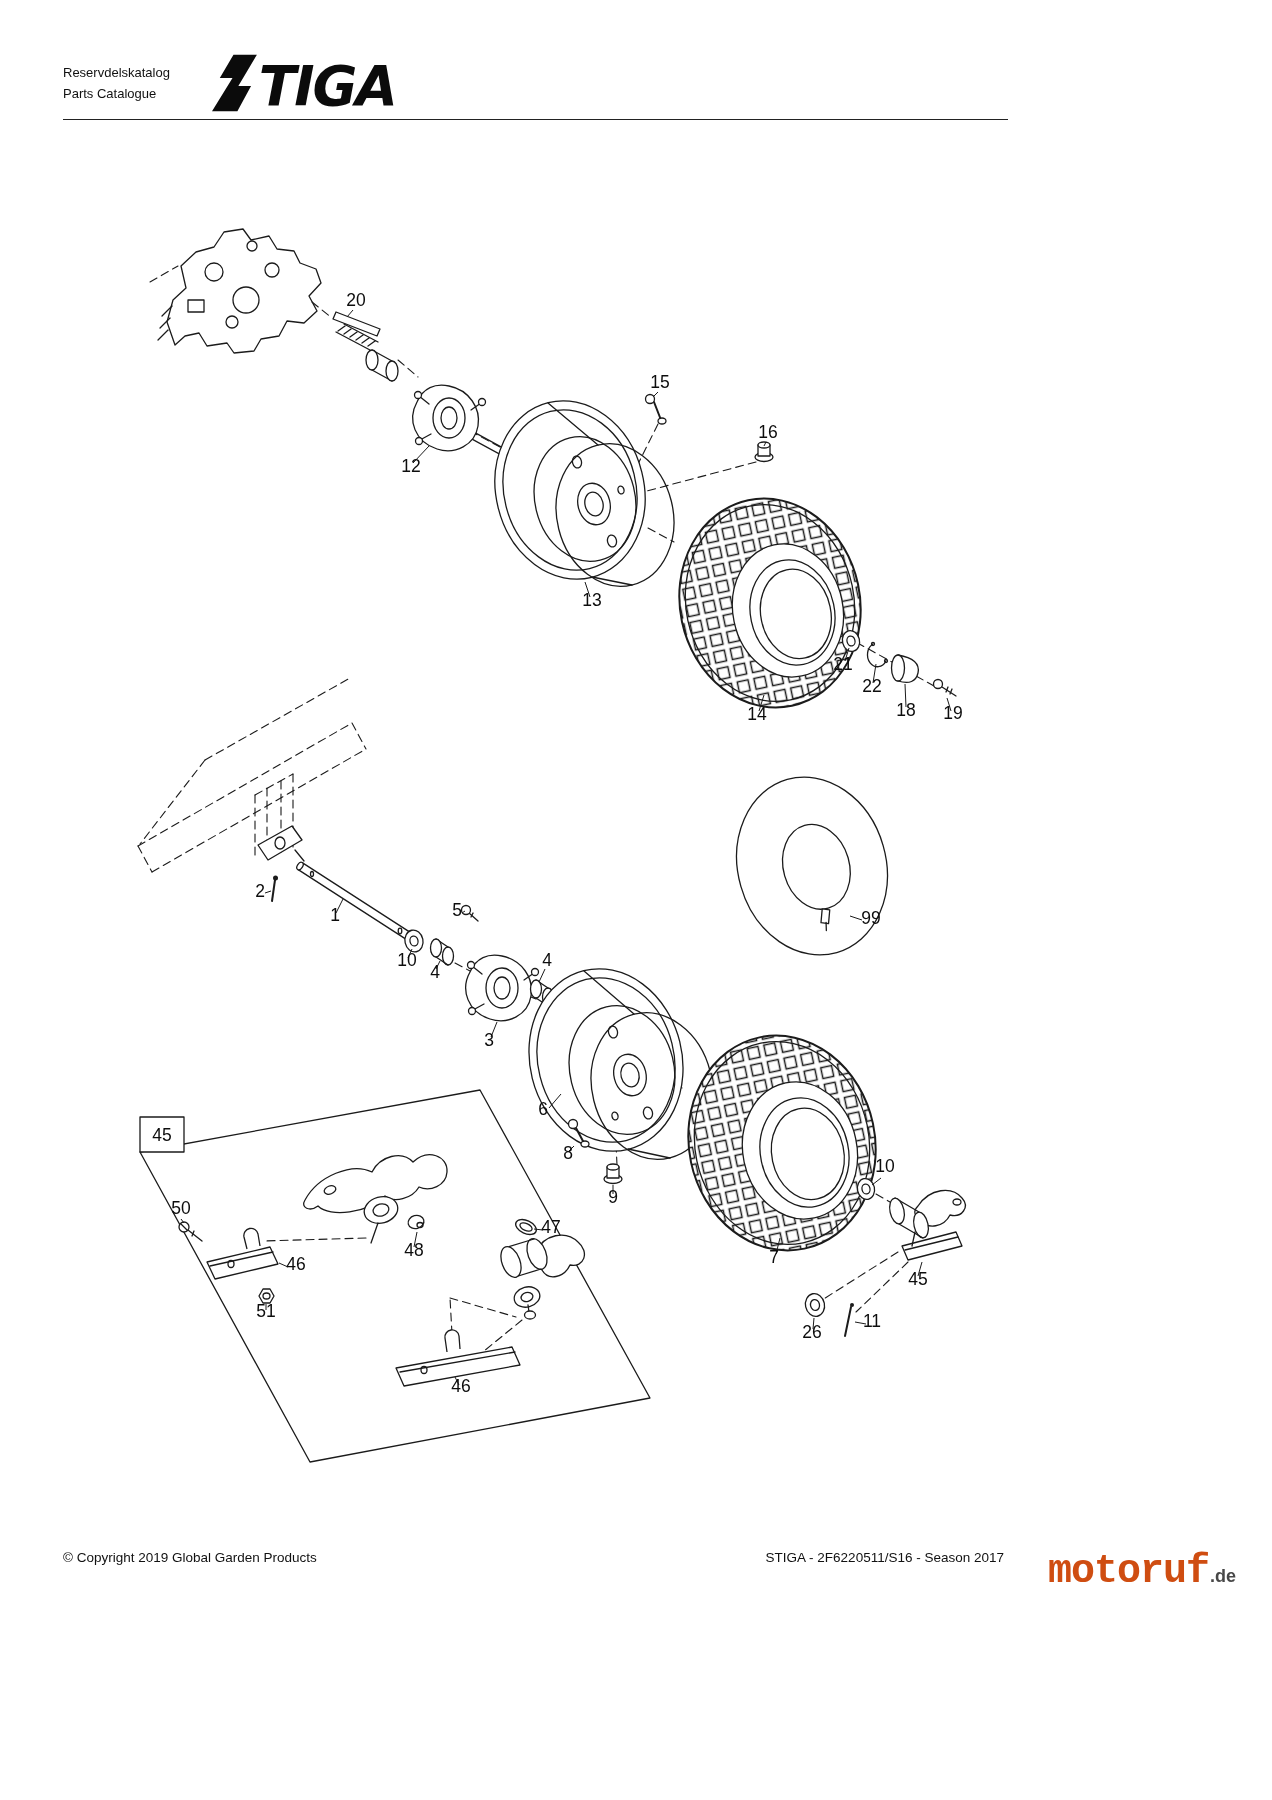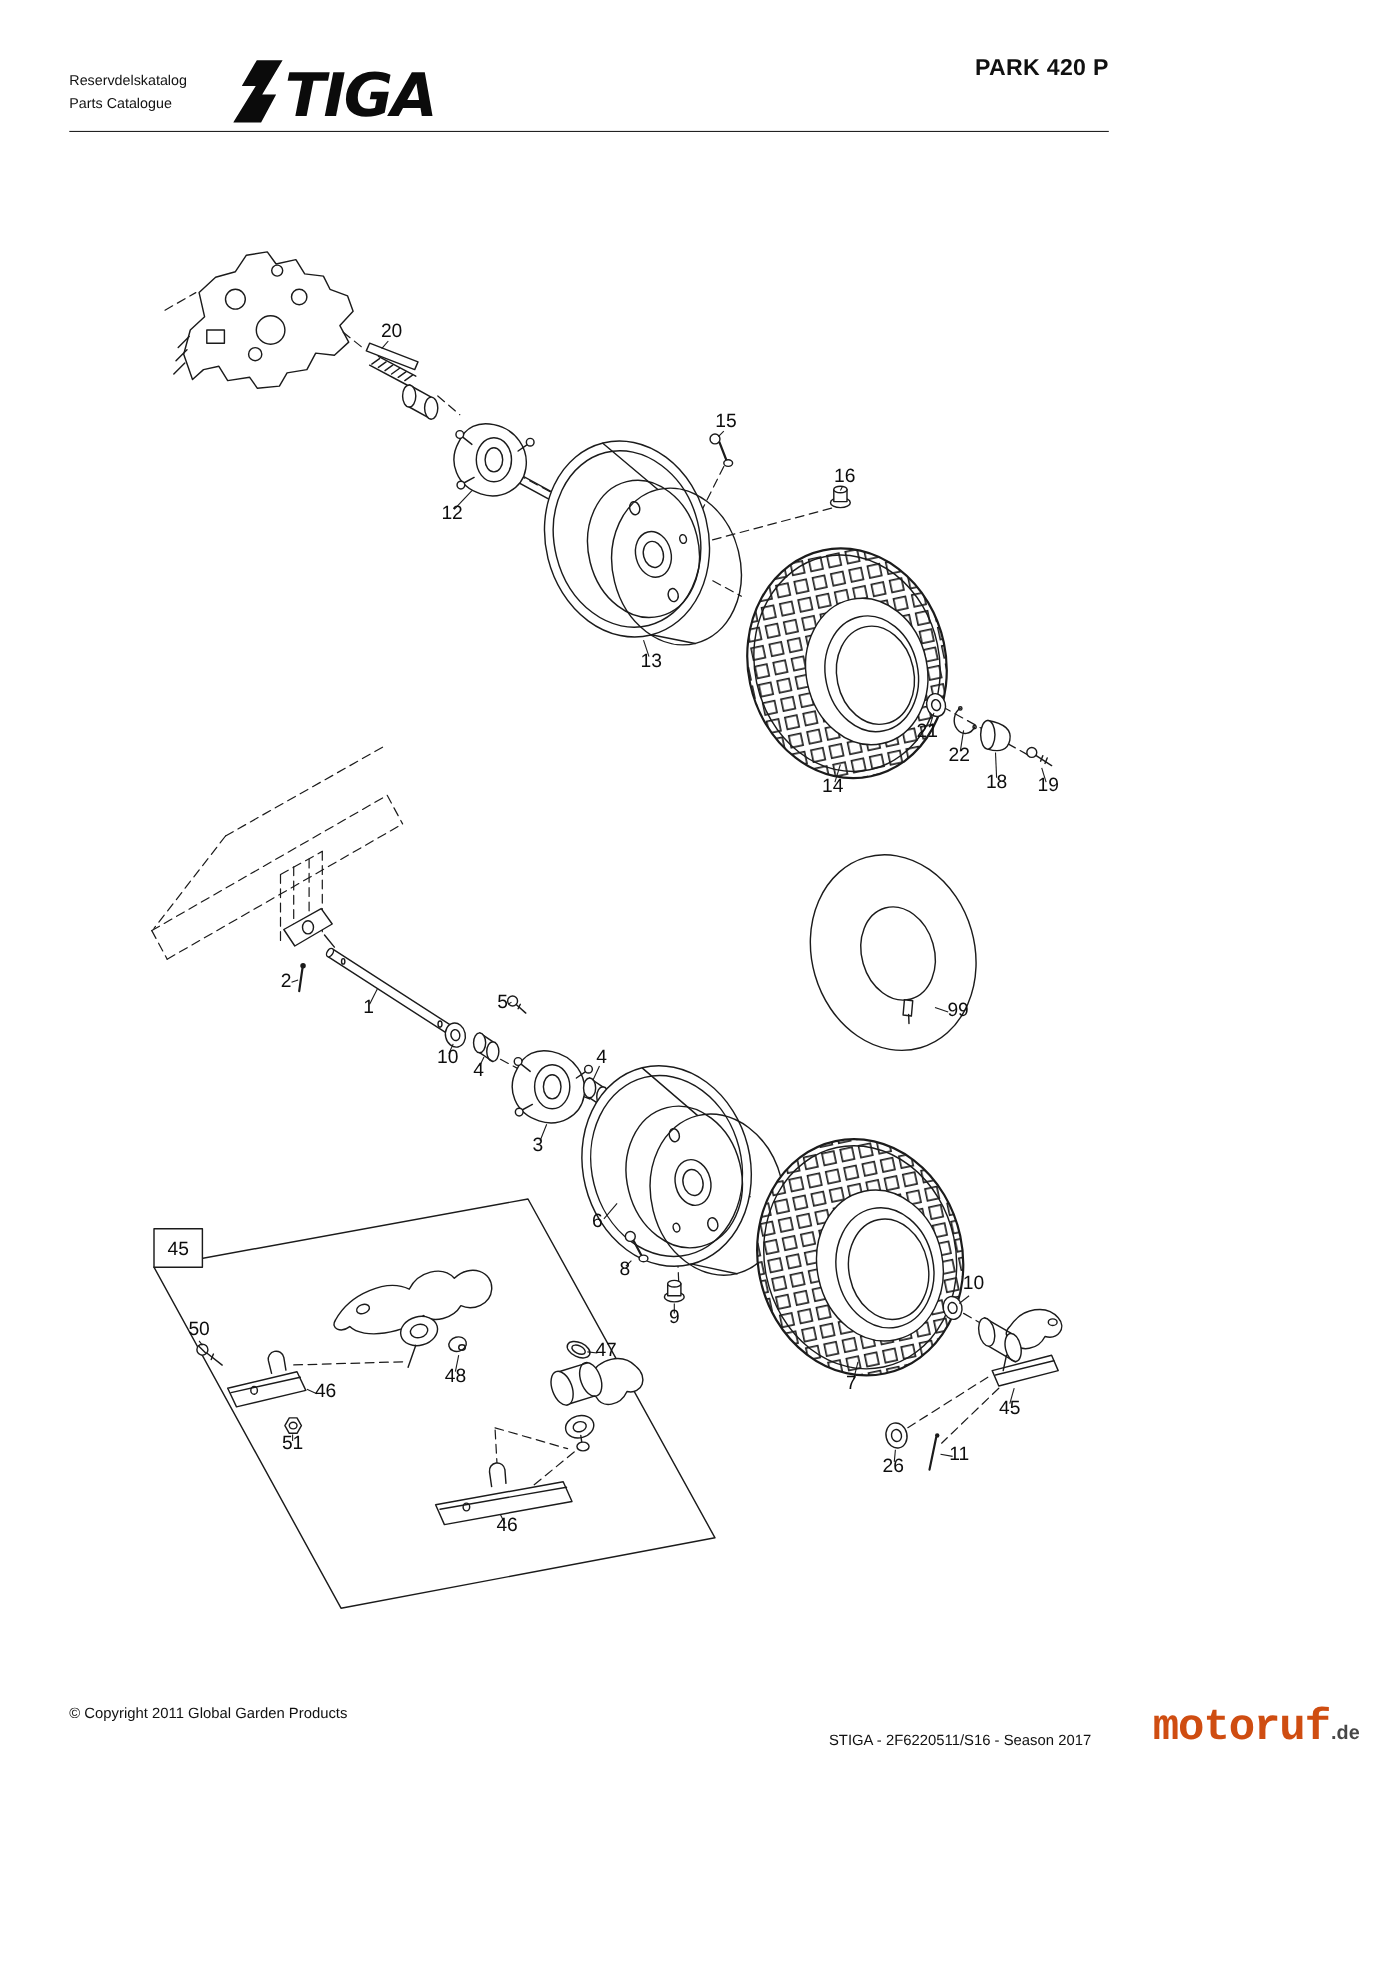--- a/index.html
+++ b/index.html
@@ -10,21 +10,21 @@
   .logo-svg{position:absolute;left:212px;top:52px;width:205px;height:62px;}
   .logo-text{font-family:"DejaVu Sans",sans-serif;font-style:italic;font-weight:bold;
              font-size:56px;letter-spacing:-2px;fill:#0b0b0b;}
   .model{position:absolute;left:63px;top:50px;width:945px;text-align:right;
          font-size:21px;font-weight:bold;letter-spacing:.3px;}
   .hdr-rule{position:absolute;left:63px;top:119px;width:945px;height:0;border-top:1.4px solid #222;}
   
   .ftr{position:absolute;left:63px;top:1550px;width:945px;height:20px;font-size:13.5px;}
   .ftr .c{position:absolute;left:0;top:0;}
   .ftr .p{position:absolute;left:0;width:100%;text-align:center;top:0;}
-  .ftr .r{position:absolute;right:16px;top:0;margin-top:24px;}
+  .ftr .r{position:absolute;right:4px;top:0;}
   
   .wm{position:absolute;left:1048px;top:1549px;display:flex;align-items:baseline;opacity:.93;}
   .wm .brand{font-family:Liberation Mono, monospace;font-weight:bold;font-size:40px;
              letter-spacing:-1px;color:#cc4000;}
   .wm .tld{font-size:18px;font-weight:bold;color:#3a3a3a;margin-left:1px;}
   
   .diagram{position:absolute;left:0;top:0;width:1272px;height:1800px;}
   .ln{fill:none;stroke:#1b1b1b;stroke-width:1.3;stroke-linecap:round;stroke-linejoin:round;}
   .lnw{fill:#fff;stroke:#1b1b1b;stroke-width:1.3;stroke-linejoin:round;}
   .dash{fill:none;stroke:#1b1b1b;stroke-width:1.1;stroke-dasharray:8 5;stroke-linecap:round;}
@@ -441,25 +441,24 @@
   <div class="hdr-left">
     <div>Reservdelskatalog</div>
     <div>Parts Catalogue</div>
   </div>
 
   <svg class="logo-svg" viewBox="0 0 210 62">
     <path d="M46,2 L22,2 L8,26 L21,26 L0,60 L26,60 L40,34 L27,34 Z" fill="#0b0b0b"></path>
     <text class="logo-text" x="48" y="54">TIGA</text>
   </svg>
 
-  <div class="model">PARK 420 P</div>
   <div class="hdr-rule"></div>
 
   <div class="ftr">
-    <span class="c">© Copyright 2011 Global Garden Products</span>
+    <span class="c">© Copyright 2019 Global Garden Products</span>
     <span class="r">STIGA - 2F6220511/S16 - Season 2017</span>
   </div>
 
   <div class="wm">
     <span class="brand">motoruf</span>
     <span class="tld">.de</span>
   </div>
 
 </div>
 

